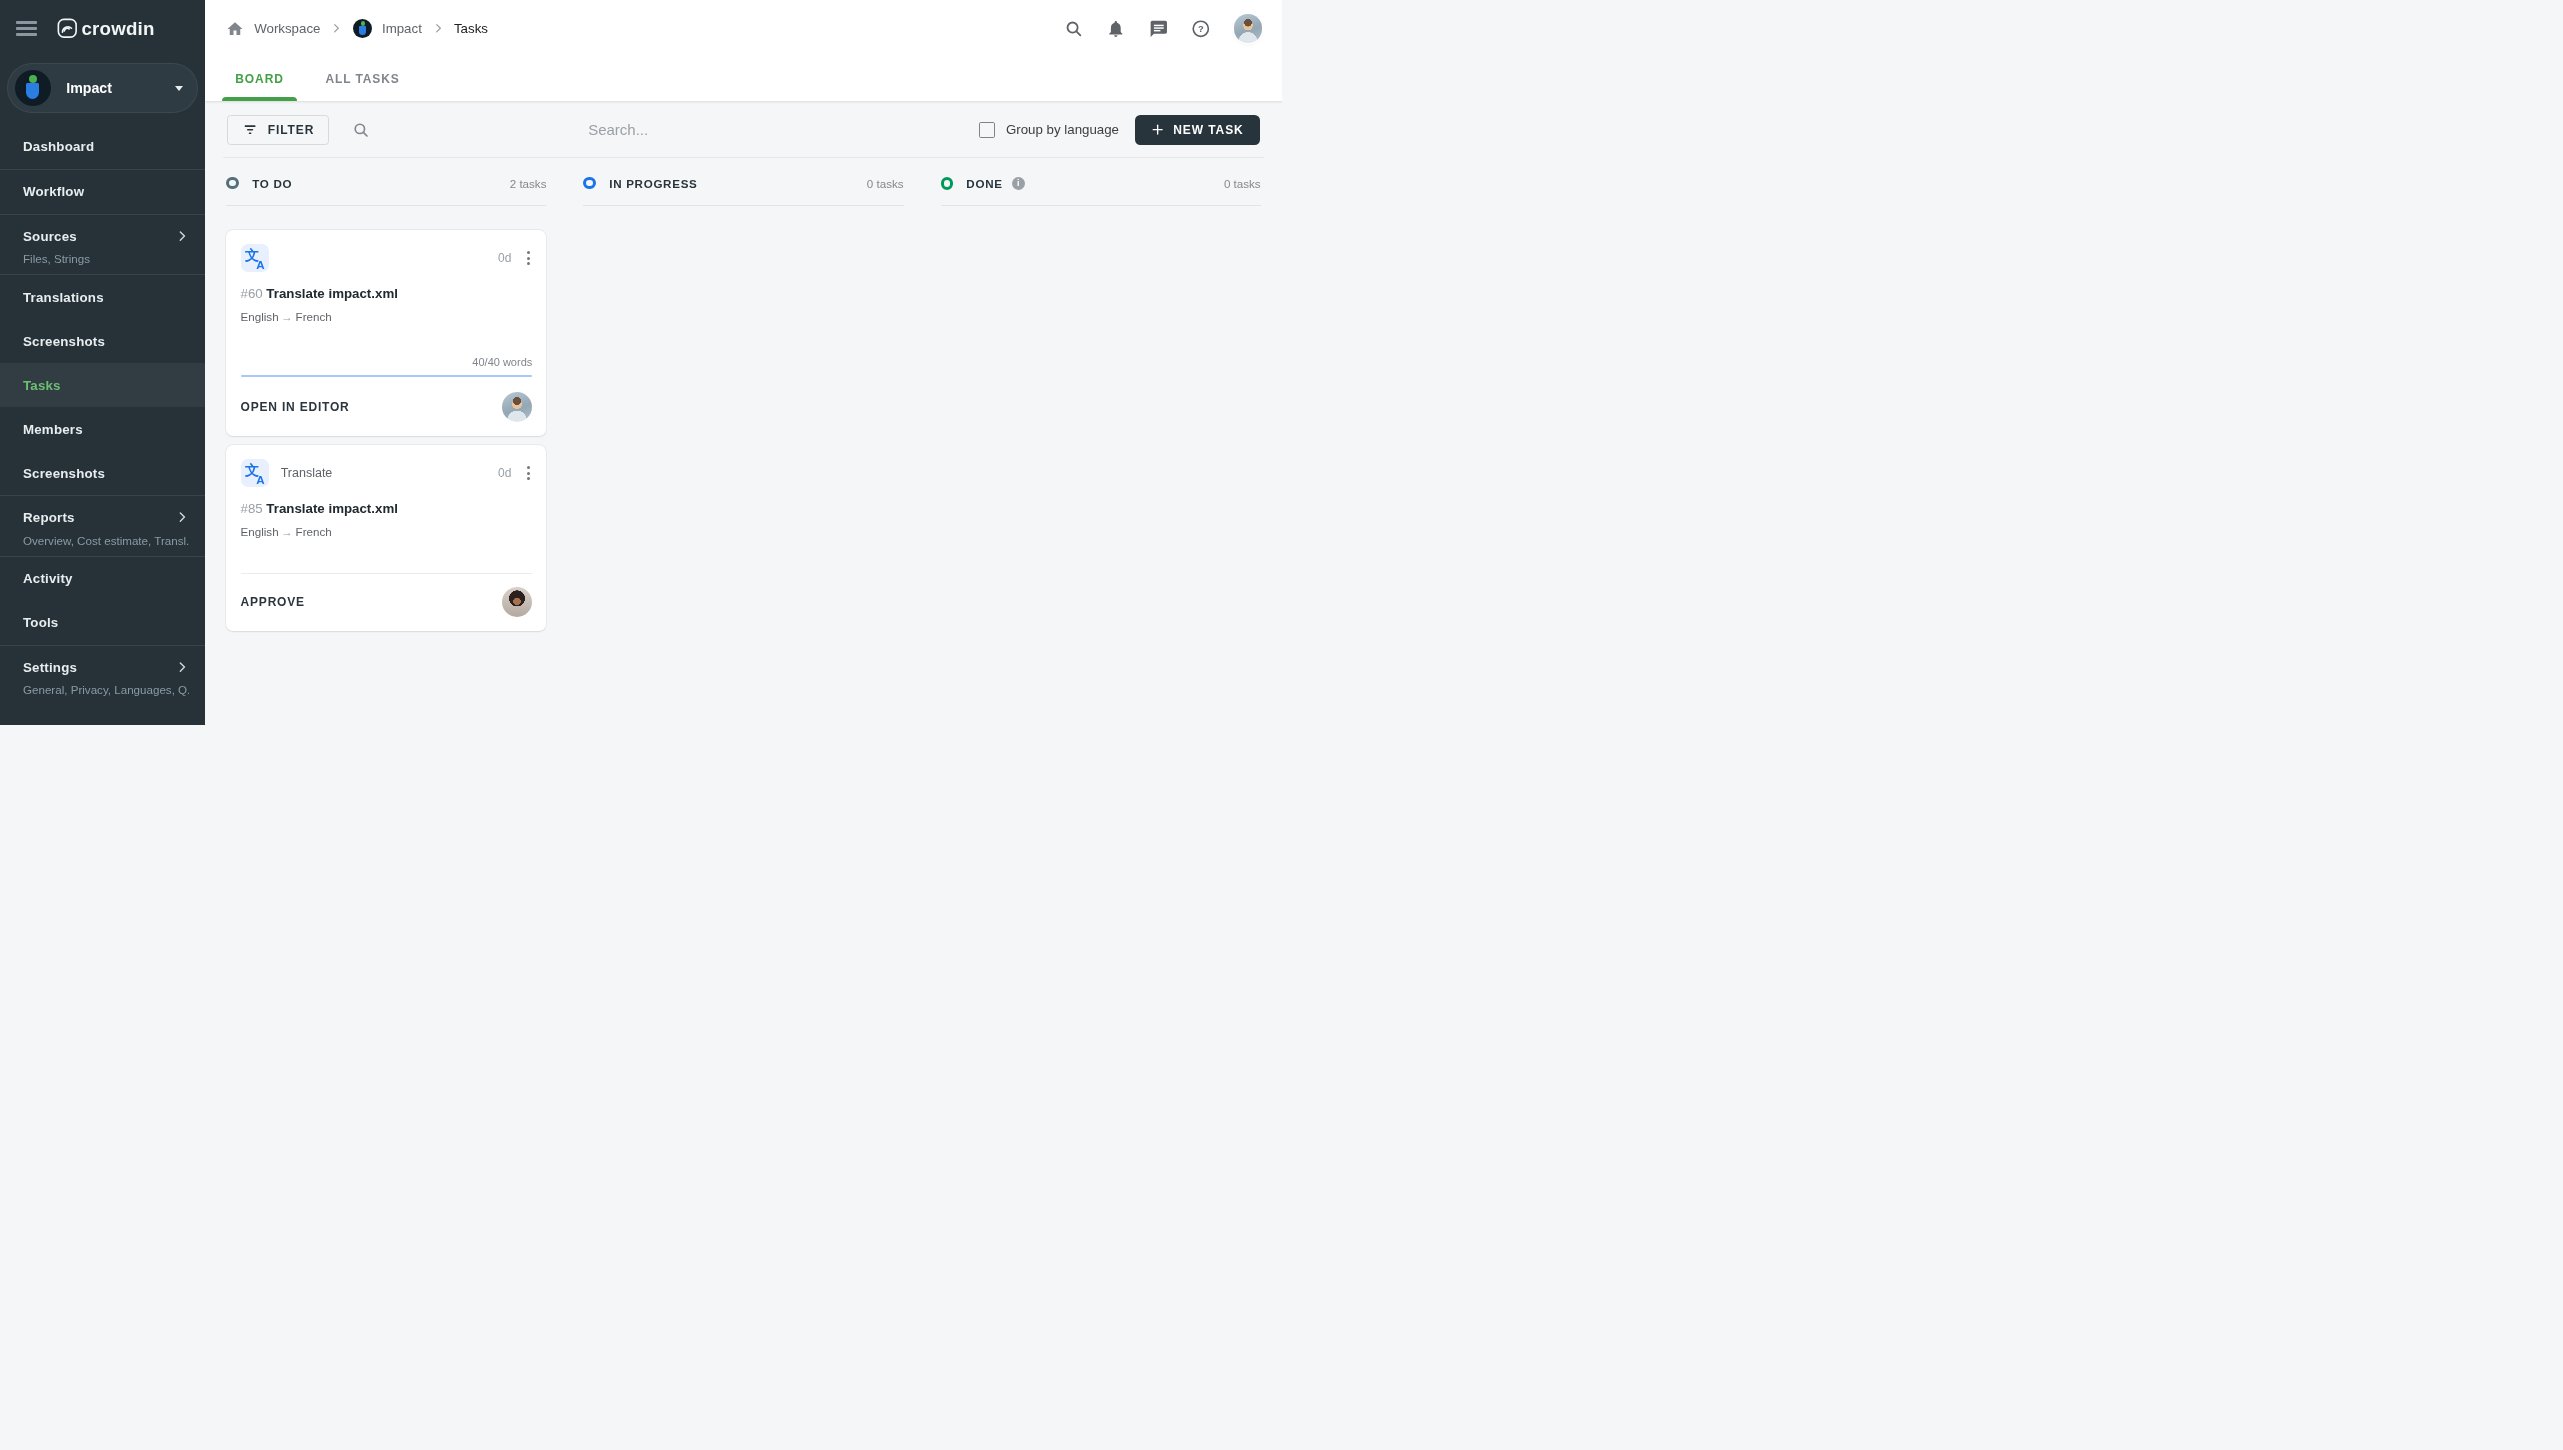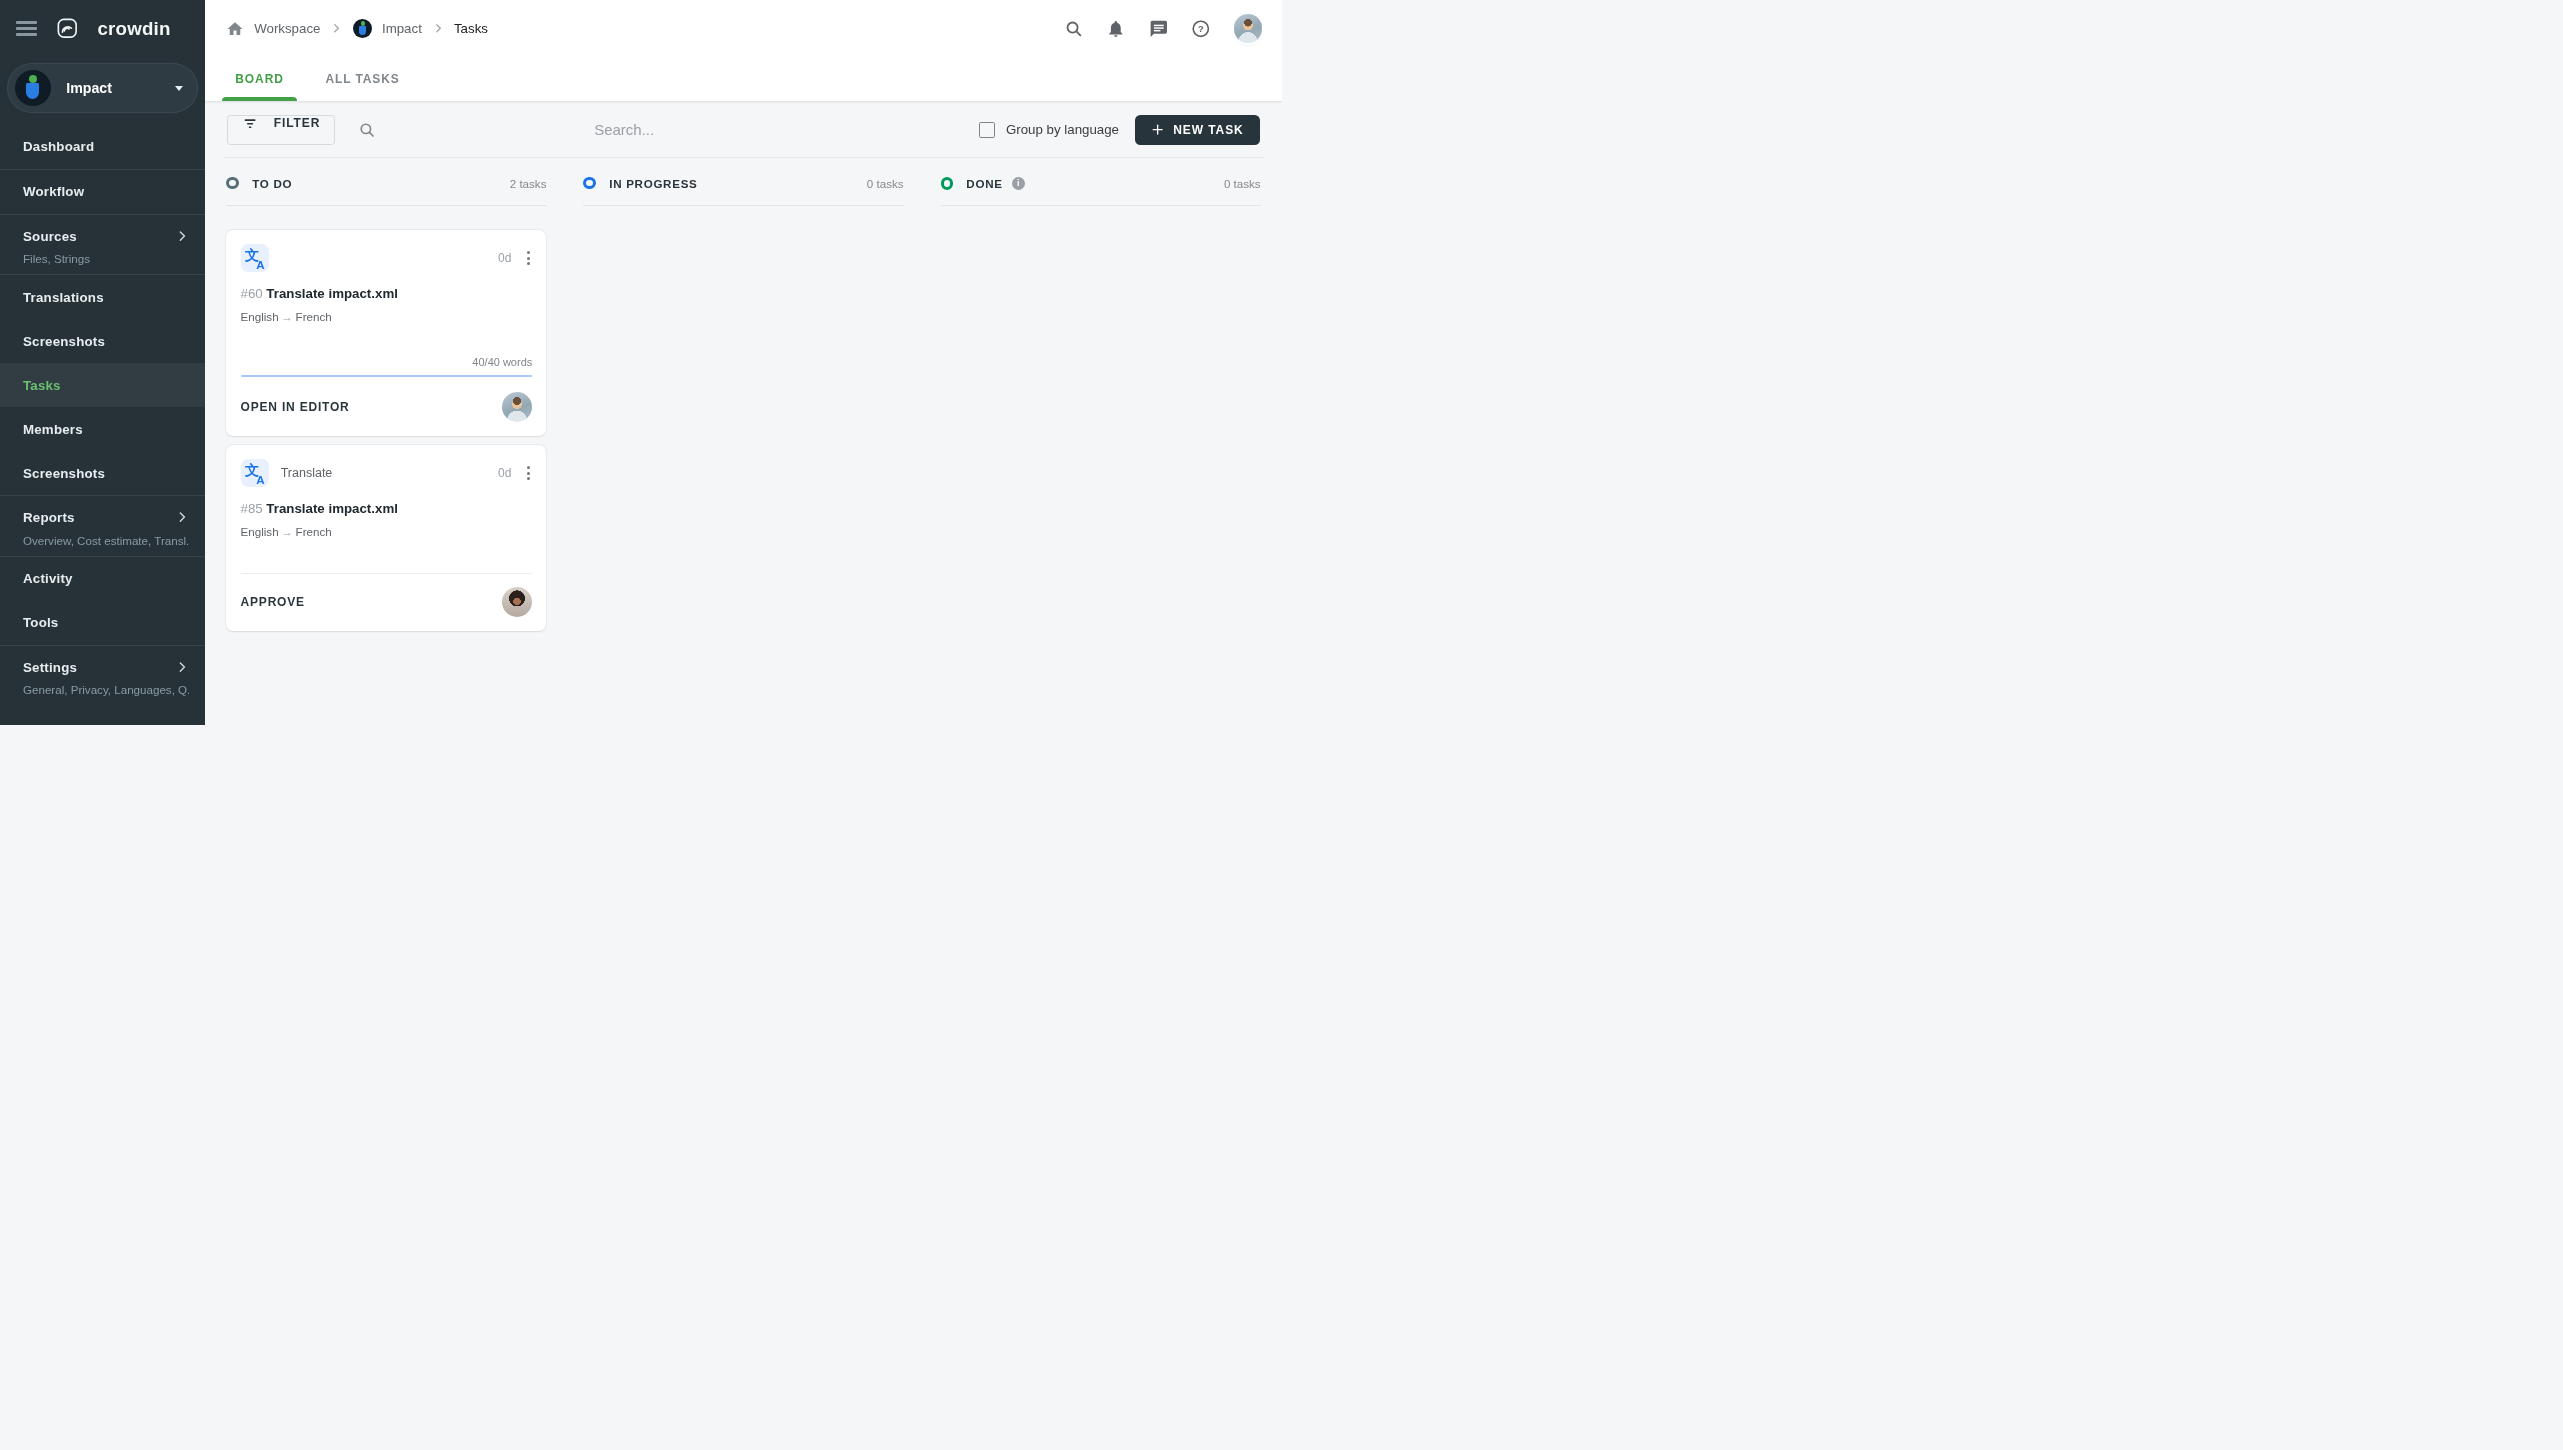--- a/index.html
+++ b/index.html
@@ -5,21 +5,21 @@
   * { margin:0; padding:0; box-sizing:border-box; }
   html,body { width:1282px; height:725px; overflow:hidden; }
   body { font-family:"Liberation Sans","DejaVu Sans",sans-serif; background:#f5f6f7; color:#202a30; }
   .app { position:relative; width:1282px; height:725px; display:flex; }
 
   
   .sidebar { width:205px; height:725px; background:#263238; flex:0 0 205px; display:flex; flex-direction:column; }
   .side-top { height:57px; display:flex; align-items:center; padding:0 16px; }
   .hamburger { width:21.4px; height:16px; display:flex; flex-direction:column; justify-content:space-between; cursor:pointer; padding:0.9px 0; }
   .hamburger i { display:block; height:2.2px; background:#8a979f; border-radius:0.9px; }
-  .logo { display:flex; align-items:center; margin-left:19.6px; gap:20px; }
+  .logo { display:flex; align-items:center; margin-left:19.6px; gap:4px; }
   .logo-mark { width:20.5px; height:20.5px; }
   .logo-word { color:#f2f5f6; font-size:18.7px; font-weight:700; letter-spacing:0.2px; }
 
   .project-pill { margin:6.2px 7.1px 0 7.1px; height:50px; border-radius:25px; background:#2e3b43; border:0.9px solid rgba(255,255,255,.07);
     display:flex; align-items:center; padding:0 14.2px 0 7.1px; cursor:pointer; }
   .proj-avatar { width:36px; height:36px; border-radius:50%; background:#0f1c26; position:relative; flex:0 0 36px; }
   .proj-avatar .dot { position:absolute; width:8px; height:8px; border-radius:50%; background:#4caf50; left:14.2px; top:5.3px; }
   .proj-avatar .blob { position:absolute; width:13.3px; height:16px; background:#2a7de1; left:10.7px; top:13.3px; border-radius:1.8px 1.8px 8px 8px; }
   .proj-avatar.mini { width:19.6px; height:19.6px; flex:0 0 19.6px; }
   .proj-avatar.mini .dot { width:4.4px; height:4.4px; left:8px; top:2.7px; }
@@ -63,22 +63,22 @@
 
   .hrow2 { height:44px; display:flex; align-items:flex-end; padding:0 21.4px 0 17px; }
   .tab { position:relative; height:44px; display:flex; align-items:center; padding:0 13.3px; cursor:pointer;
          font-size:12px; font-weight:700; letter-spacing:0.9px; color:#80868b; }
   .tab + .tab { margin-left:15px; }
   .tab.active { color:#43a047; }
   .tab.active::after { content:""; position:absolute; left:0; right:0; bottom:0; height:4.4px; background:#43a047; border-radius:5.3px 5.3px 0 0; }
 
   
   .toolbar { margin:0 18px; height:56px; border-bottom:0.9px solid #e6e8ea; display:flex; align-items:center; padding:0 4.4px; }
-  .btn-filter { height:30px; border:0.9px solid #d7dadd; border-radius:3.6px; background:transparent; display:flex; align-items:flex-start;
-      gap:17px; padding:0 14.2px; cursor:pointer; color:#28343c; font-size:12px; font-weight:700; letter-spacing:0.9px; }
+  .btn-filter { height:30px; border:0.9px solid #d7dadd; border-radius:3.6px; background:transparent; display:flex; align-items:center;
+      gap:11px; padding:0 14.2px; cursor:pointer; color:#28343c; font-size:12px; font-weight:700; letter-spacing:0.9px; }
   .searchbox { display:flex; align-items:center; gap:10.7px; margin-left:23px; flex:1; }
   .searchbox input { border:none; outline:none; background:transparent; font-size:15px; color:#3c4043; width:267px;
       font-family:"Liberation Sans","DejaVu Sans",sans-serif;text-align:right; }
   .searchbox input::placeholder { color:#9aa0a6; }
   .group-by { display:flex; align-items:center; gap:10.7px; cursor:pointer; margin-right:16px; }
   .checkbox { width:16px; height:16px; border:1.8px solid #7d858c; border-radius:1.8px; background:transparent; }
   .group-by span { font-size:13.3px; color:#3c4043; }
   .btn-new-task { height:30px; background:#28343c; color:#fff; border:none; border-radius:5.3px; display:flex; align-items:center;
       gap:9px; padding:0 16px; cursor:pointer; font-size:12px; font-weight:700; letter-spacing:0.9px;
       font-family:"Liberation Sans","DejaVu Sans",sans-serif; }

